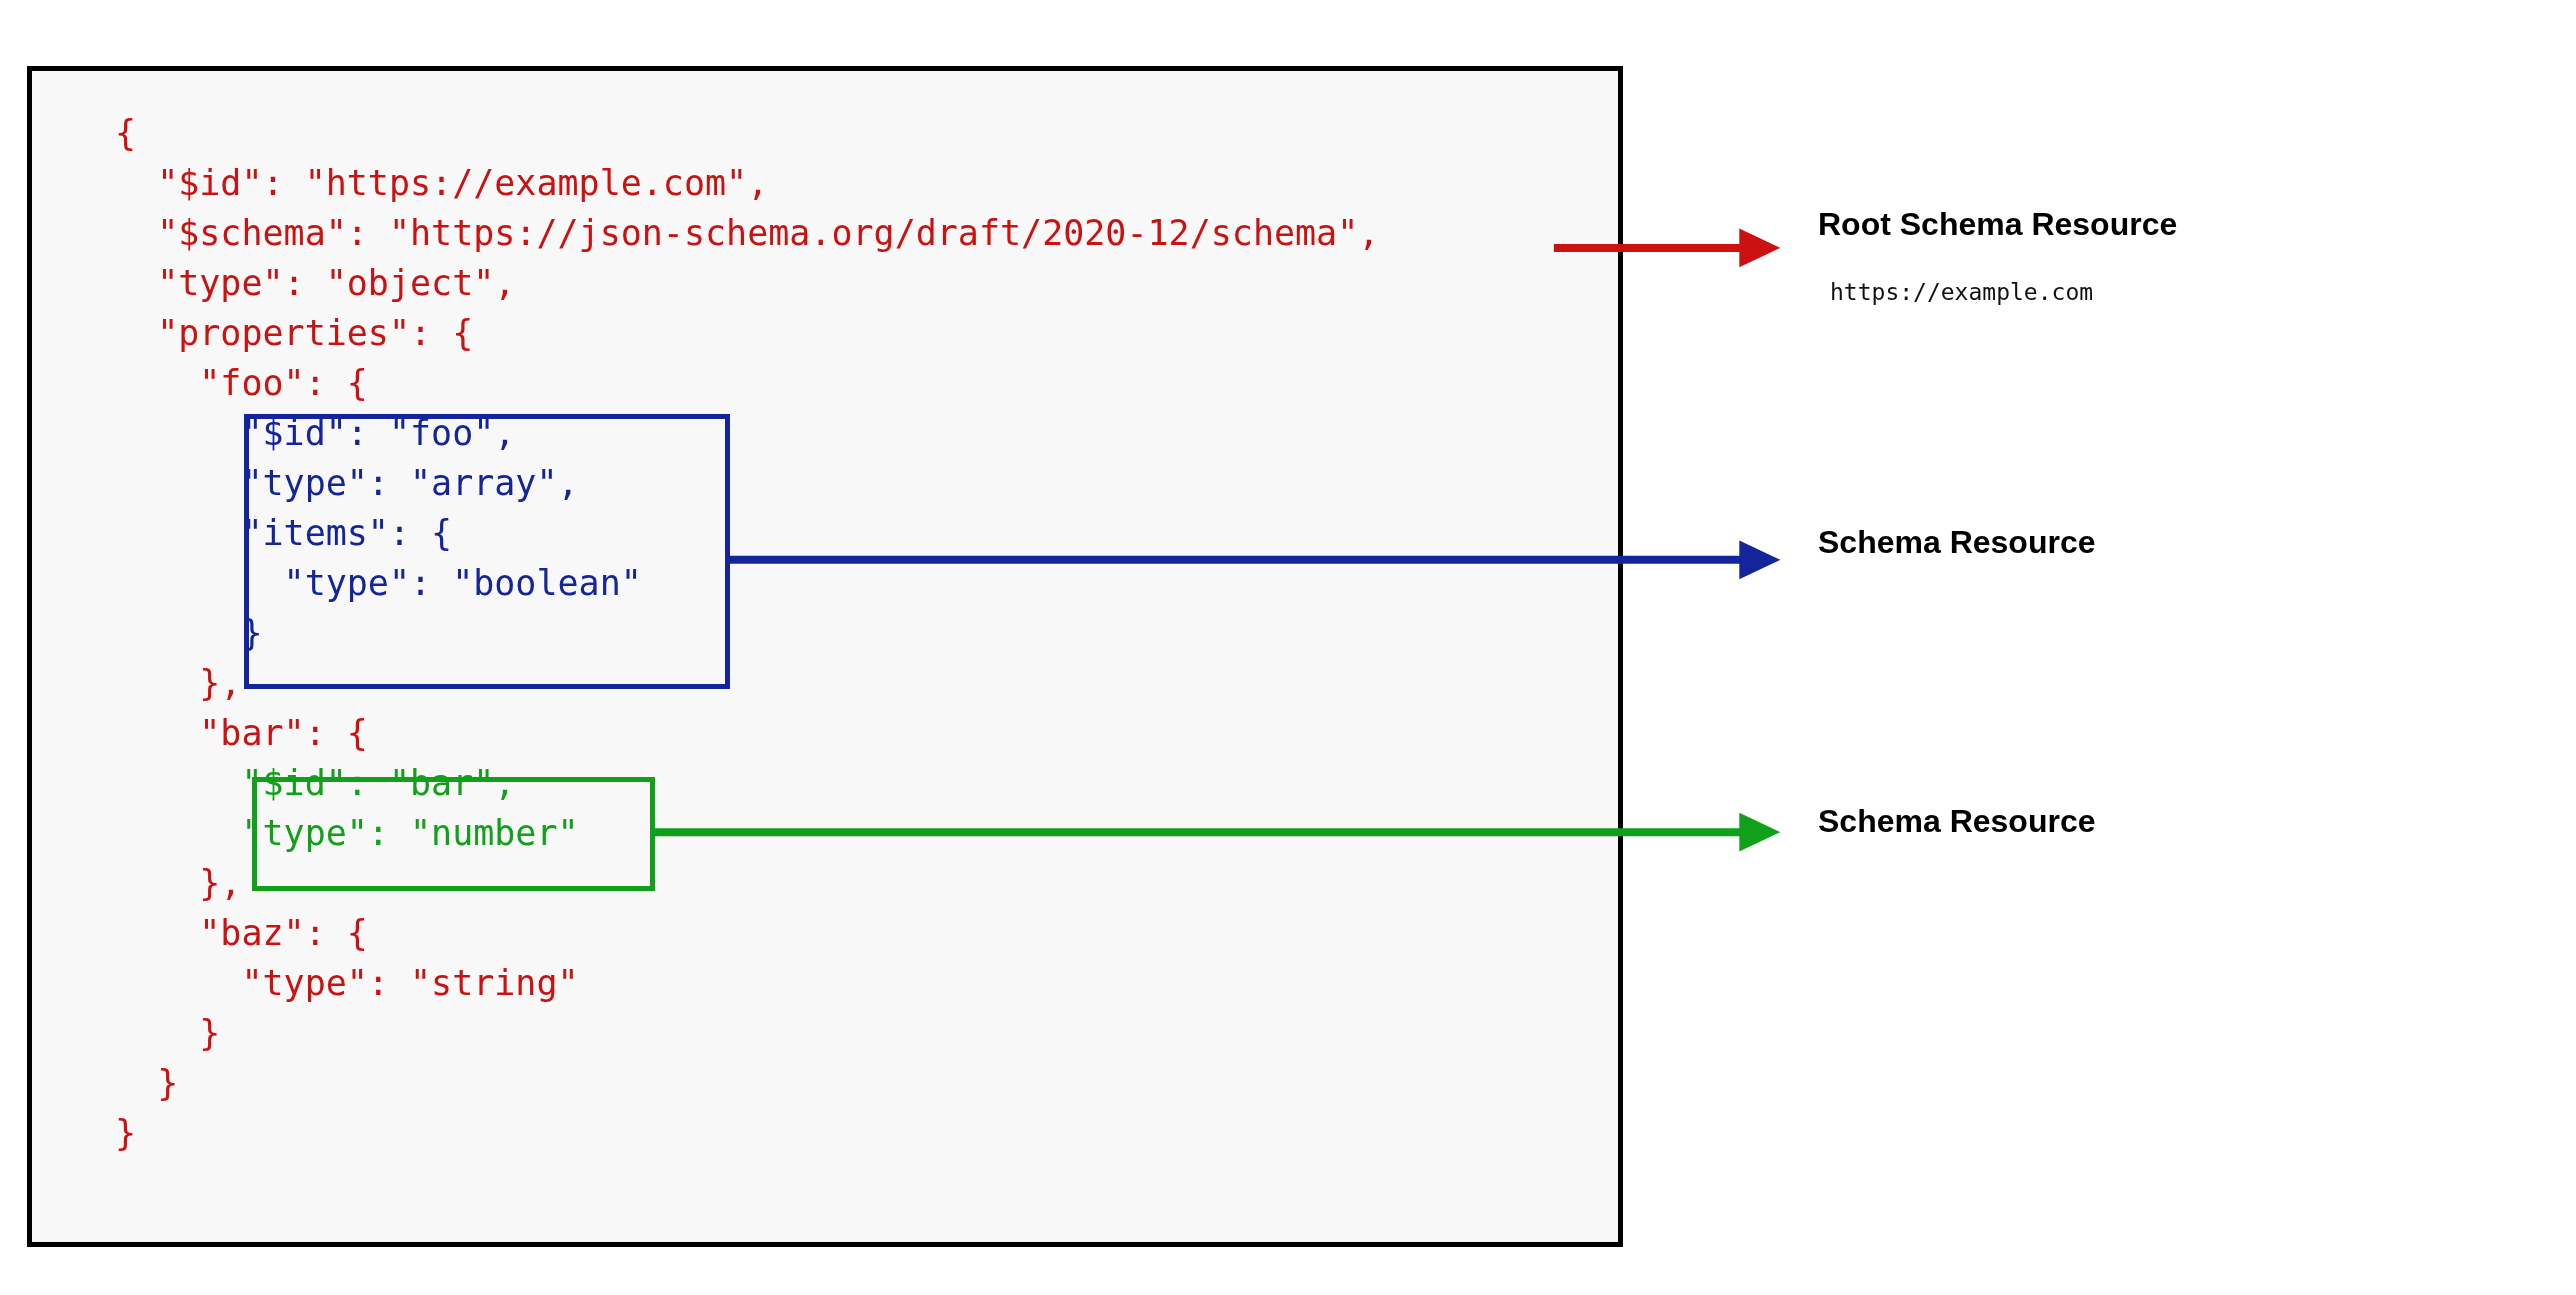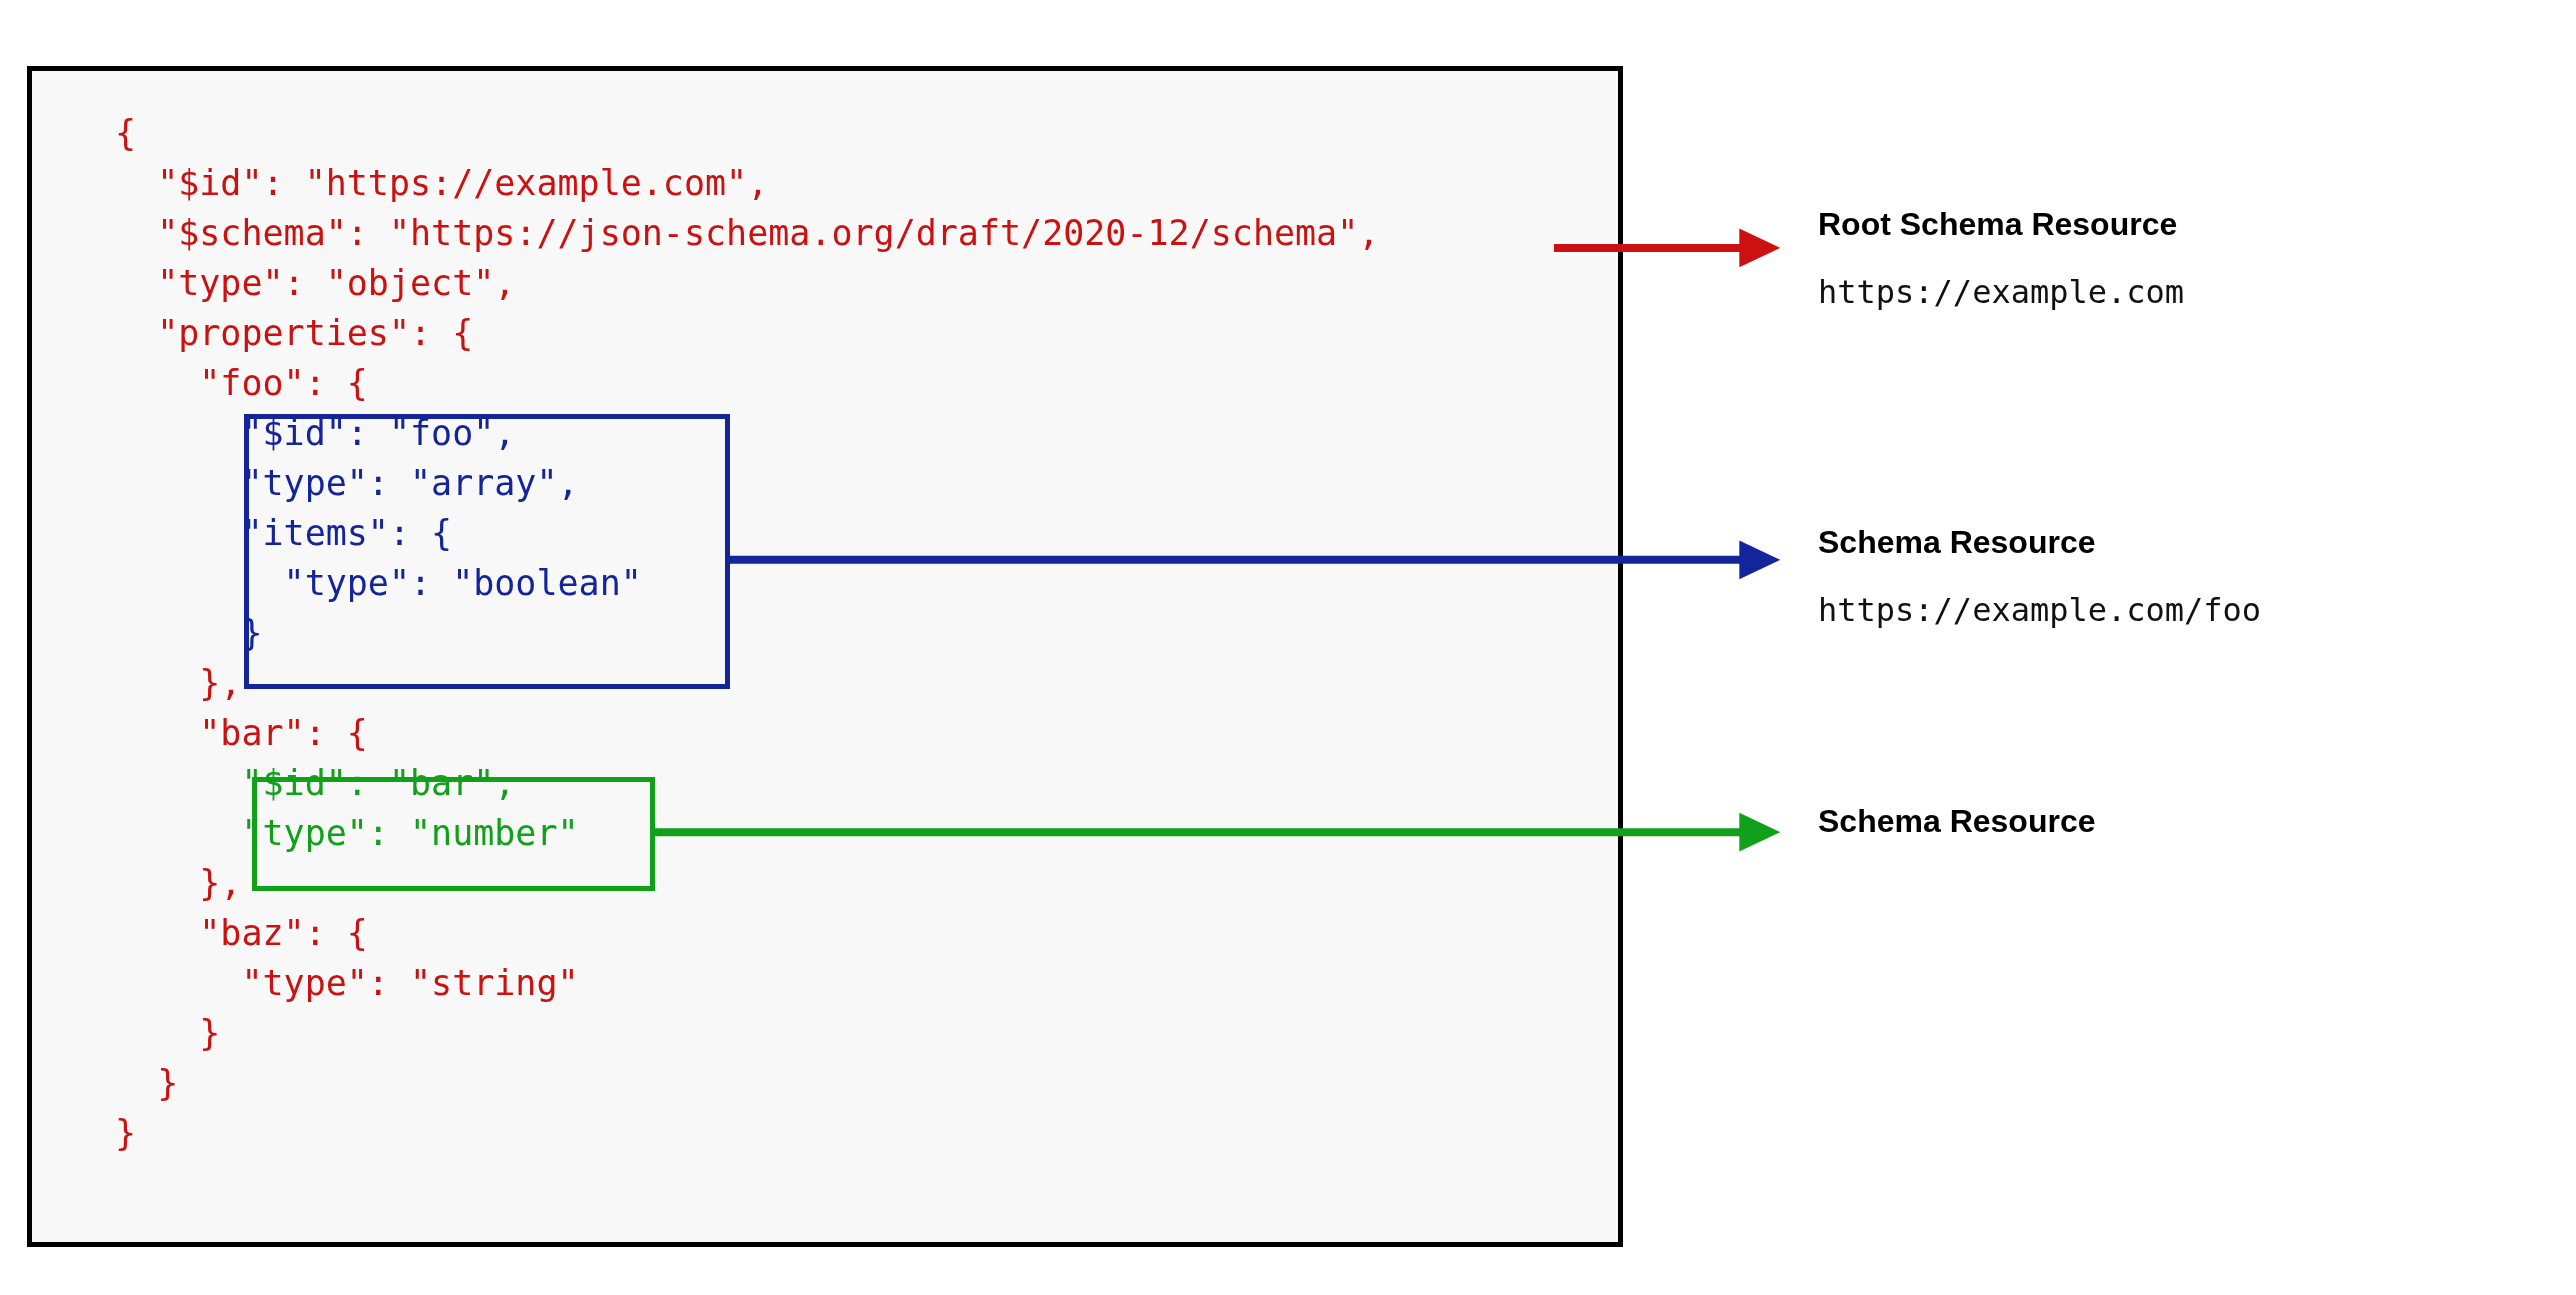--- a/index.html
+++ b/index.html
@@ -92,24 +92,24 @@
   .ann-title {
     margin: 0;
     font-family: "Liberation Sans", sans-serif;
     font-weight: bold;
     font-size: 32px;
     line-height: 46px;
     color: #000000;
     white-space: nowrap;
   }
   .ann-url {
-    margin: 0;
+    margin: 12px;
     margin-top: 26px;
     font-family: "DejaVu Sans Mono", monospace;
-    font-size: 32px;
+    font-size: 23px;
     line-height: 39px;
     color: #111111;
     white-space: nowrap;
   }
 </style>
 </head>
 <body>
 
 <div id="stage">
 
@@ -138,21 +138,20 @@
     </g>
   </svg>
 
   <div class="annotation" id="ann-root">
     <p class="ann-title">Root Schema Resource</p>
     <p class="ann-url">https://example.com</p>
   </div>
 
   <div class="annotation" id="ann-foo">
     <p class="ann-title">Schema Resource</p>
-    <p class="ann-url">https://example.com/foo</p>
   </div>
 
   <div class="annotation" id="ann-bar">
     <p class="ann-title">Schema Resource</p>
   </div>
 
 </div>
 
 
 </body></html>

